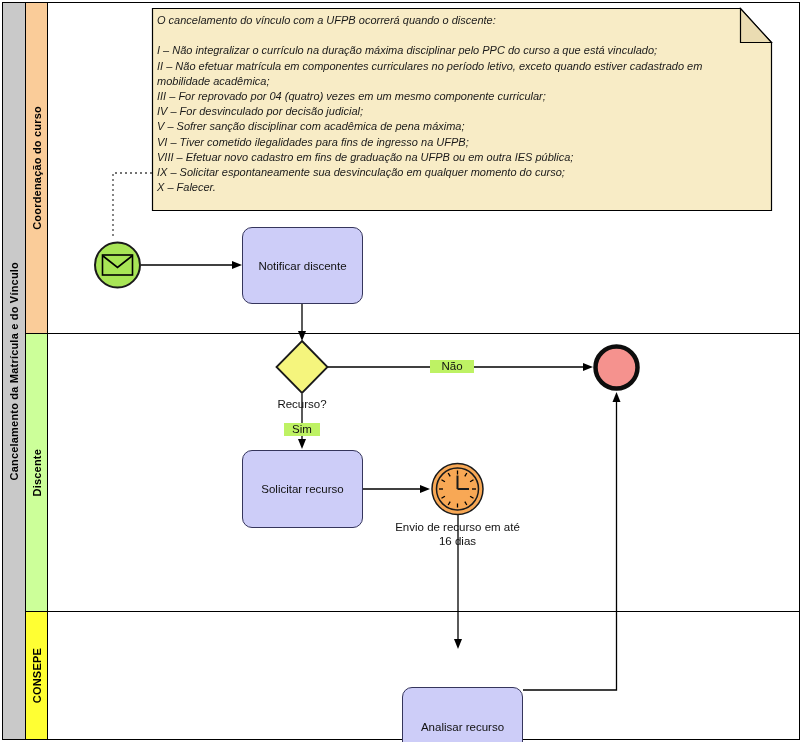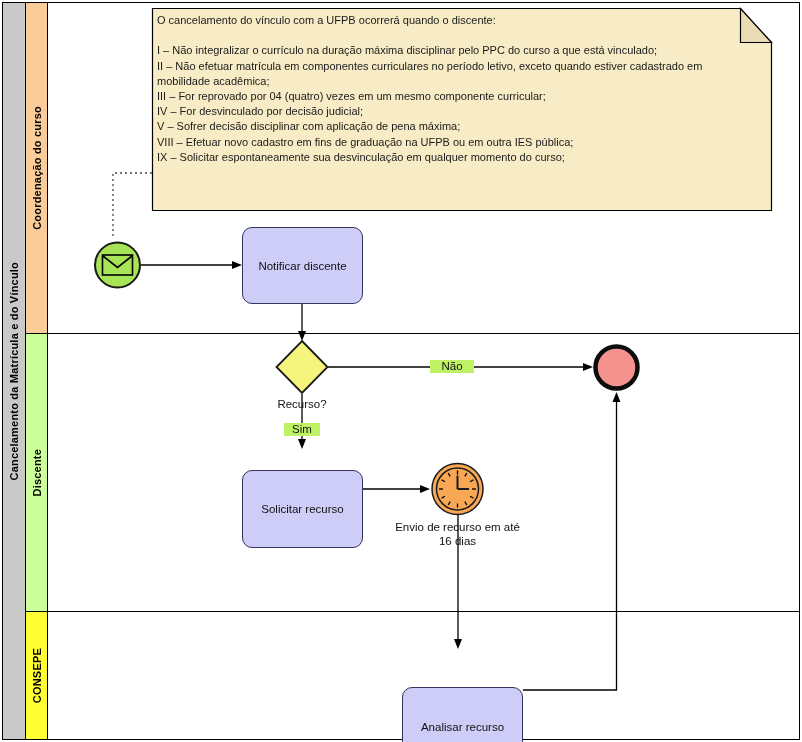--- a/index.html
+++ b/index.html
@@ -18,21 +18,21 @@
 
   svg.overlay{position:absolute;left:0;top:0;width:802px;height:742px;}
   svg.overlay line, svg.overlay polyline, svg.overlay path.flow{stroke:#000;stroke-width:1.3;fill:none;}
   svg.overlay polygon.head{fill:#000;stroke:none;}
 
   .task{position:absolute;box-sizing:border-box;background:#CDCDF8;border:1.4px solid #35355c;border-radius:10px;
         display:flex;align-items:center;justify-content:center;font-size:11.5px;color:#111;text-align:right;}
   .lbl{position:absolute;font-size:11.5px;color:#111;text-align:center;line-height:13px;}
   .lbl.bg{background:#bef264;}
   .note-text{position:absolute;left:157px;top:13px;width:608px;font-size:11px;color:#1a1a1a;}
-  .note-line{height:15.2px;line-height:15.2px;white-space:nowrap;}
+  .note-line{height:15.2px;line-height:15.2px;white-space:nowrap;font-style:italic;}
   .timer-caption{position:absolute;left:391px;top:520px;width:133px;font-size:11.5px;line-height:14px;color:#111;text-align:center;}
 </style>
 </head>
 <body>
 
 <div id="stage">
 
   <div class="pool-border"></div>
 
   <div class="hdr" id="pool-hdr" style="background-color: rgb(201, 201, 201);">
@@ -131,29 +131,31 @@
   </svg>
 
   <div class="note-text">
     <div class="note-line">O cancelamento do vínculo com a UFPB ocorrerá quando o discente:</div>
     <div class="note-line"></div>
     <div class="note-line">I – Não integralizar o currículo na duração máxima disciplinar pelo PPC do curso a que está vinculado;</div>
     <div class="note-line">II – Não efetuar matrícula em componentes curriculares no período letivo, exceto quando estiver cadastrado em</div>
     <div class="note-line">mobilidade acadêmica;</div>
     <div class="note-line">III – For reprovado por 04 (quatro) vezes em um mesmo componente curricular;</div>
     <div class="note-line">IV – For desvinculado por decisão judicial;</div>
-    <div class="note-line">V – Sofrer decisão disciplinar com aplicação de pena máxima;</div>
+    <div class="note-line">V – Sofrer sanção disciplinar com acadêmica de pena máxima;</div>
+    <div class="note-line">VI – Tiver cometido ilegalidades para fins de ingresso na UFPB;</div>
     <div class="note-line">VIII – Efetuar novo cadastro em fins de graduação na UFPB ou em outra IES pública;</div>
     <div class="note-line">IX – Solicitar espontaneamente sua desvinculação em qualquer momento do curso;</div>
+    <div class="note-line">X – Falecer.</div>
   </div>
 
   <div class="task" style="left: 242px; top: 227px; width: 121px; height: 77px; background-color: rgb(205, 205, 248);">
     <span>Notificar discente</span>
   </div>
-  <div class="task" style="left: 242px; top: 470px; width: 121px; height: 78px; background-color: rgb(205, 205, 248);">
+  <div class="task" style="left: 242px; top: 450px; width: 121px; height: 78px; background-color: rgb(205, 205, 248);">
     <span>Solicitar recurso</span>
   </div>
   <div class="task" style="left: 402px; top: 687px; width: 121px; height: 80px; background-color: rgb(205, 205, 248);">
     <span>Analisar recurso</span>
   </div>
 
   <div class="lbl" style="left:252px;top:398px;width:100px;">Recurso?</div>
   <div class="lbl bg" style="left:430px;top:360px;width:44px;">Não</div>
   <div class="lbl bg" style="left:284px;top:423px;width:36px;">Sim</div>
   <div class="timer-caption">Envio de recurso em até 16 dias</div>

